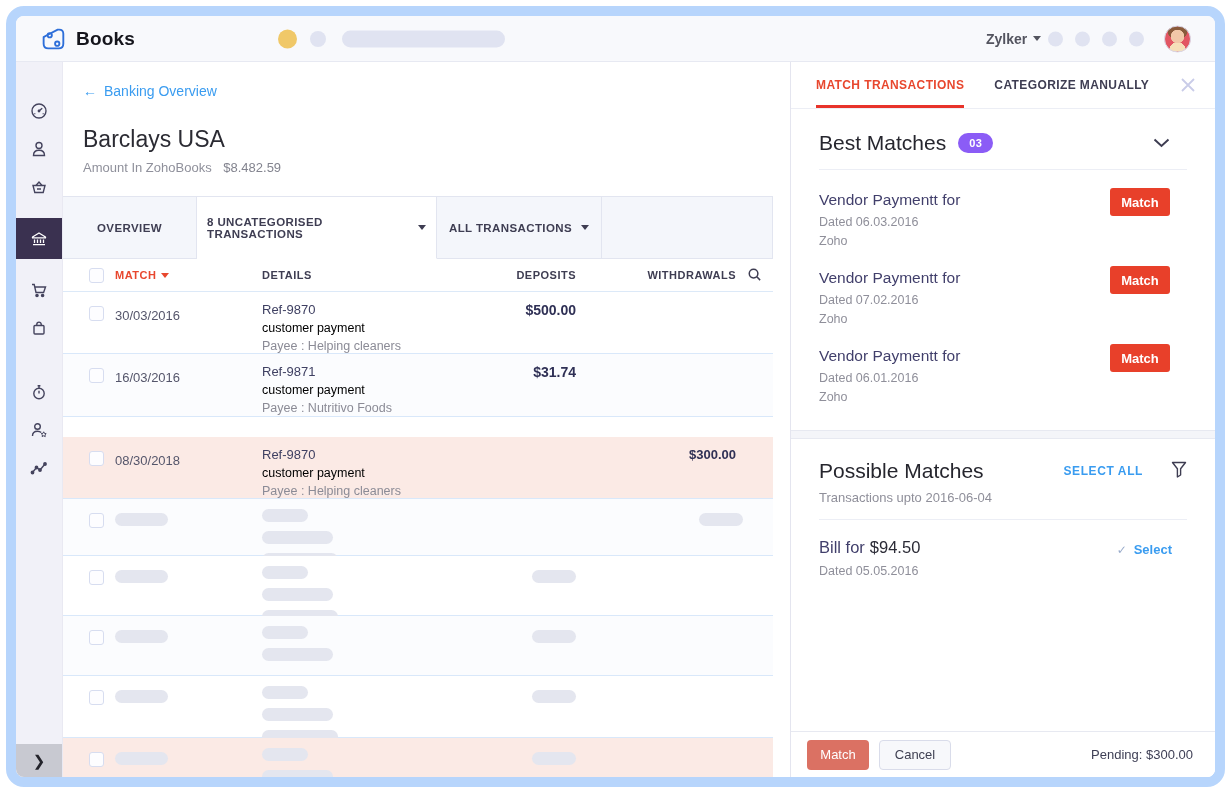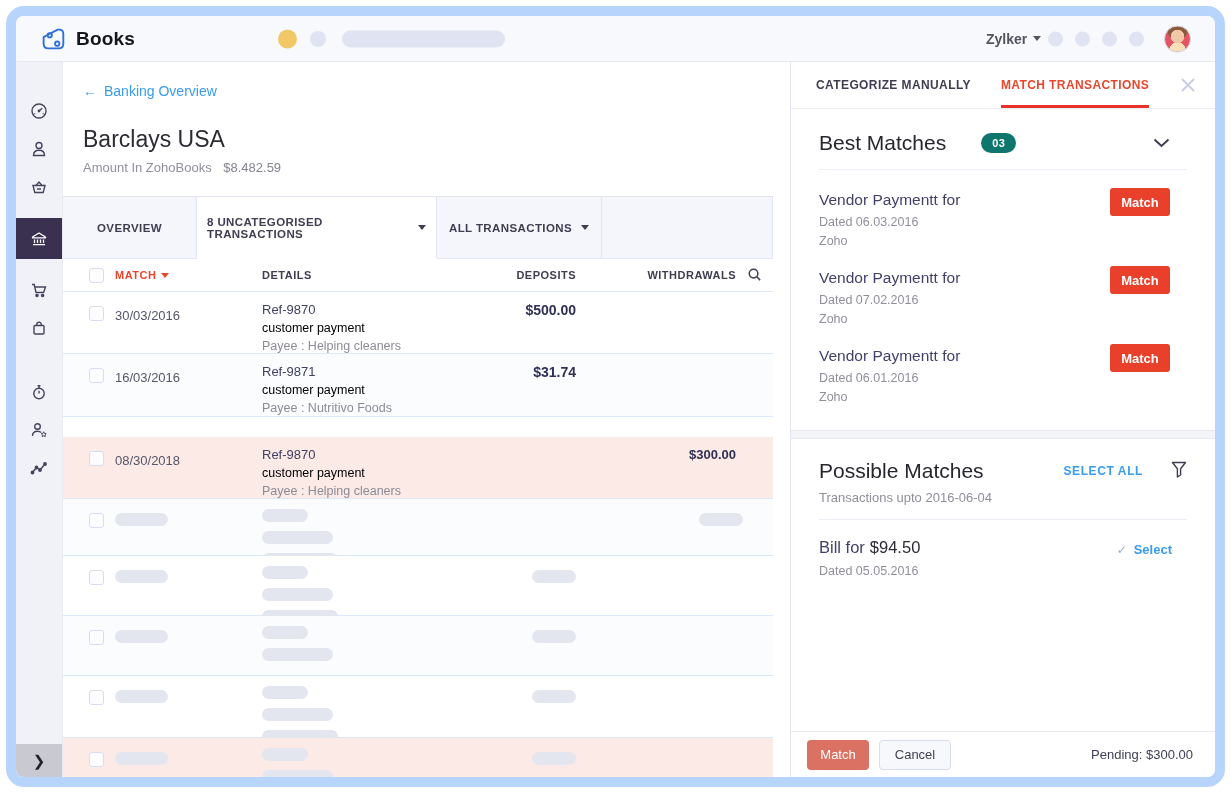--- a/index.html
+++ b/index.html
@@ -100,23 +100,23 @@
     box-shadow:-3px 0 8px rgba(40,40,80,.05); display:flex; flex-direction:column; min-height:0; }
   .panel-tabs { flex:0 0 47px; position:relative; border-bottom:1px solid #eceef5;
     display:flex; align-items:stretch; padding-left:25px; }
   .ptab { display:flex; align-items:center; font-size:12px; font-weight:700; letter-spacing:.4px;
     color:#3e3d52; margin-right:30px; position:relative; cursor:pointer; }
   .ptab.active { color:#e8472e; }
   .ptab.active::after { content:""; position:absolute; left:0; right:0; bottom:0; height:3px; background:#e8332a; }
   .panel-close { position:absolute; right:18px; top:14px; width:18px; height:18px; color:#c9cce8; cursor:pointer; }
   .panel-scroll { flex:1; overflow:hidden; position:relative; }
 
-  .sec-head { display:flex; align-items:center; margin:22px 28px 0 28px;gap:23px; }
+  .sec-head { display:flex; align-items:center; margin:22px 28px 0 28px; }
   .sec-title { font-size:21px; font-weight:500; color:#26262e; }
-  .badge { margin-left:12px; background:#0f766e; color:#fff; font-size:11px; font-weight:700;
+  .badge { margin-left:12px; background:#8b5cf6; color:#fff; font-size:11px; font-weight:700;
     padding:4px 11px; border-radius:12px; letter-spacing:.5px; }
   .sec-chevron { margin-left:auto; margin-right:17px; color:#3e3d52; cursor:pointer; }
   .sec-divider { margin:14px 28px 0 28px; border-bottom:1px solid #eceef5; }
 
   .match-item { position:relative; margin:0 28px; padding-top:21px; height:78px; }
   .mi-title { font-size:15.5px; font-weight:500; color:#413f6b; }
   .mi-dated { margin-top:6px; font-size:12.5px; color:#8f8f9a; }
   .mi-vendor { margin-top:5px; font-size:12.5px; color:#8f8f9a; }
   .mi-btn { position:absolute; right:17px; top:18px; width:60px; height:28px; background:#e8402a;
     color:#fff; border:none; border-radius:3px; font-size:13px; font-weight:700;
@@ -378,25 +378,25 @@
             <span class="sk" style="left: 52px; top: 14px; width: 53px;"></span>
             <span class="sk" style="left: 199px; top: 10px; width: 46px;"></span>
             <span class="sk" style="left: 199px; top: 32px; width: 71px;"></span>
             <span class="sk" style="top: 14px; width: 44px; left: 469px;"></span>
           </div>
         </div>
     </div>
 
     <div class="panel">
       <div class="panel-tabs">
+        <div class="ptab active">
+          <span>MATCH TRANSACTIONS</span>
+        </div>
         <div class="ptab">
           <span>CATEGORIZE MANUALLY</span>
-        </div>
-        <div class="ptab active">
-          <span>MATCH TRANSACTIONS</span>
         </div>
         <span class="panel-close">
           <svg width="18" height="18" viewBox="0 0 18 18" stroke="currentColor" stroke-width="1.8" fill="none">
             <path d="M3 3 L15 15 M15 3 L3 15"></path>
           </svg>
         </span>
       </div>
 
       <div class="panel-scroll">
         <div class="sec-head">

